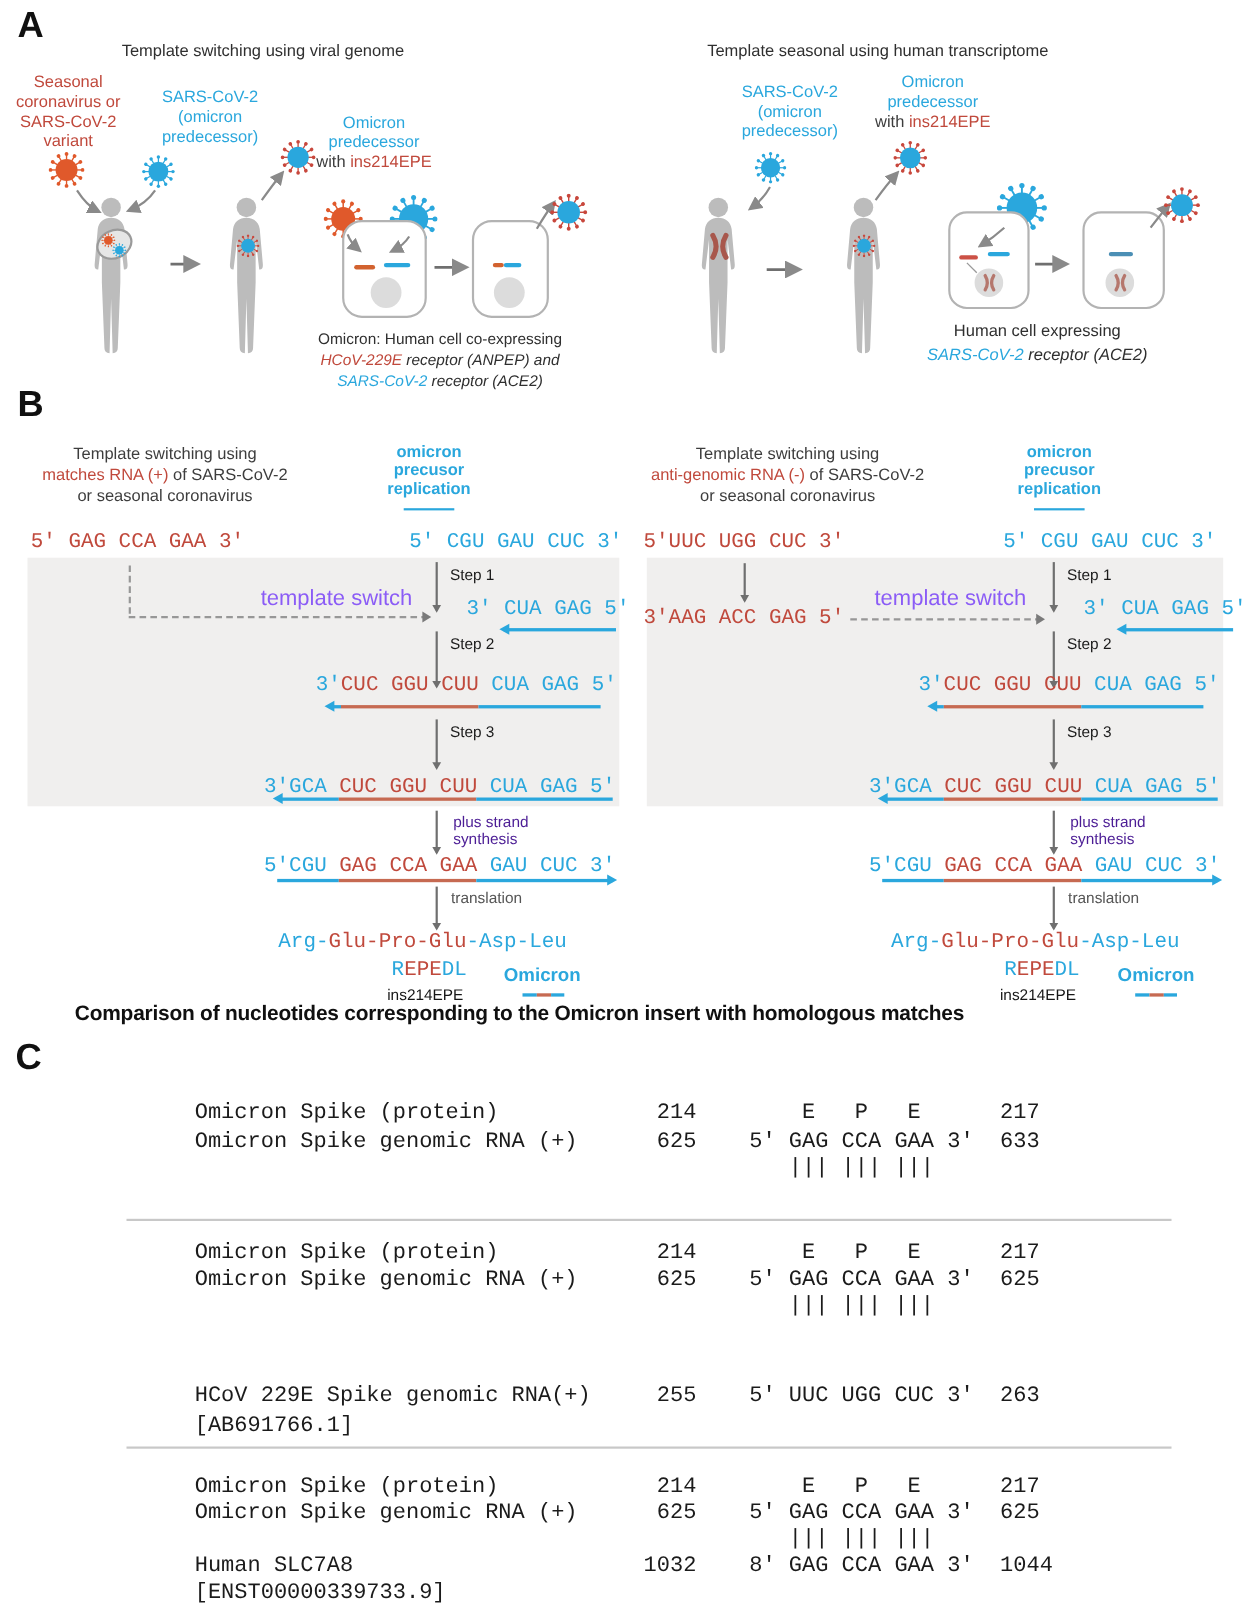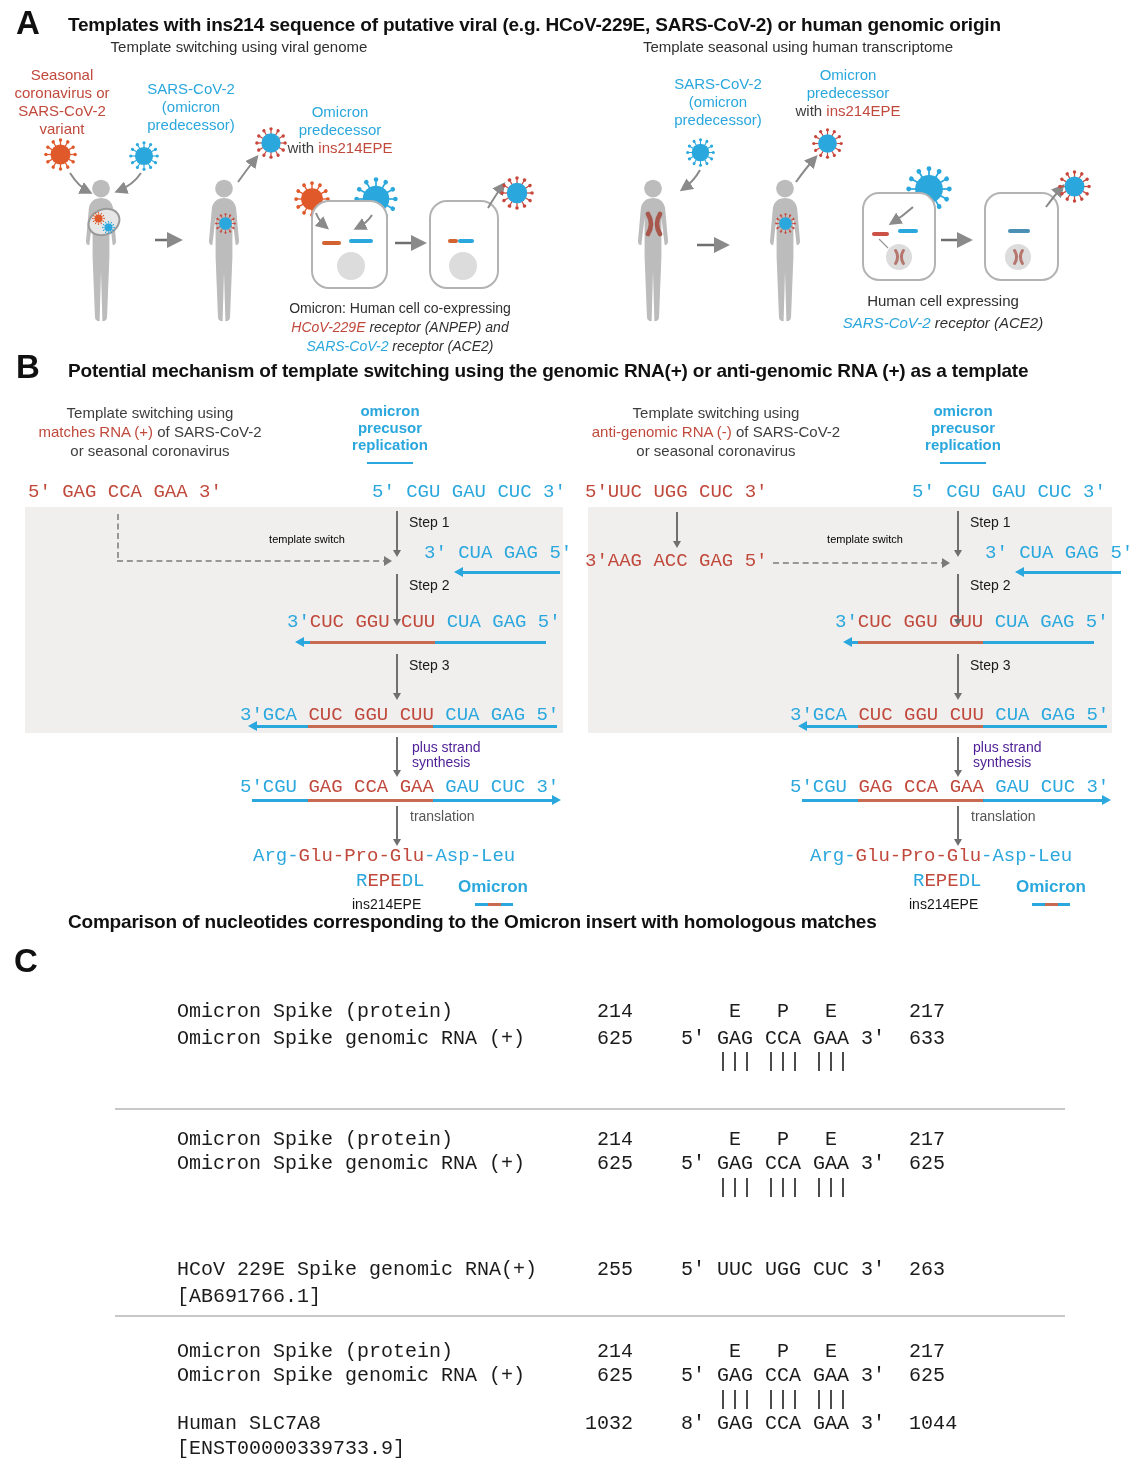--- a/index.html
+++ b/index.html
@@ -23,21 +23,21 @@
   .varr::after{content:"";position:absolute;bottom:-6px;left:-3.5px;border:4.5px solid transparent;border-top:7px solid #6f6f6f}
   .dash-h{position:absolute;height:0;border-top:2px dashed #979797}
   .dash-h::after{content:"";position:absolute;right:-8px;top:-6px;border:5px solid transparent;border-left:8px solid #7a7a7a}
   .dash-v{position:absolute;width:0;border-left:2px dashed #979797}
   .ul{position:absolute;height:3px}
   .ul .seg{position:absolute;top:0;height:3px}
   .ul.larr::before{content:"";position:absolute;left:-9px;top:-4.5px;border:5.5px solid transparent;border-right:9px solid #2aa7dd}
   .ul.rarr::after{content:"";position:absolute;right:-9px;top:-4.5px;border:5.5px solid transparent;border-left:9px solid #2aa7dd}
   .steplbl{position:absolute;font-size:14px;color:#1a1a1a;white-space:nowrap}
   .notelbl{position:absolute;font-size:14px;color:#4c1d95;line-height:15px;white-space:nowrap}
-  .gnote{position:absolute;font-size:11px;color:#000000;text-align:center;white-space:nowrap}
+  .gnote{position:absolute;font-size:20px;color:#8b5cf6;text-align:left;white-space:nowrap}
   .cdiv{position:absolute;left:115px;width:950px;height:2px;background:#c8c8c8}
   .repline{position:absolute;text-align:center;font-size:15px;line-height:17px;font-weight:bold}
   .repline span{display:block}
   .repul{position:absolute;height:2px;background:#2aa7dd}
   .exlbl{position:absolute;text-align:center;font-size:14px;line-height:19px;color:#2f2f2f}
   .exlbl span{display:block;white-space:nowrap}
   .celllbl{position:absolute;text-align:center;font-size:15px;line-height:22px;color:#2f2f2f}
   .celllbl span{display:block;white-space:nowrap}
   .hm{fill:#bcbcbc}
 </style>
@@ -166,21 +166,20 @@
     <path d="M941 240 L968 240" stroke="#6f6f6f" stroke-width="2.5" fill="none" marker-end="url(#arr)"></path>
     <rect x="985" y="193" width="73" height="87" rx="16" fill="#ffffff" stroke="#b3b3b3" stroke-width="2"></rect>
     <rect x="1008" y="229" width="22" height="4" rx="2" fill="#4b8fb5"></rect>
     <circle cx="1018" cy="257" r="13" fill="#dcdcdc"></circle>
     <use href="#chromo" x="1012" y="248" width="13" height="18" style="--c:#b5776d"></use>
     <path d="M1046 207 Q1055 195 1062 187" stroke="#8a8a8a" stroke-width="2" fill="none" marker-end="url(#arr)"></path>
     <use href="#virus" x="1058" y="170" width="33" height="33" style="--body:#2aa7dd;--spike:#c8473c"></use>
   </svg>
 
   <div class="plabel" style="left:16px;top:4px">A</div>
-  <div class="ptitle" style="left:68px;top:14px">Templates with ins214 sequence of putative viral (e.g. HCoV-229E, SARS-CoV-2) or human genomic origin</div>
   <div class="subtitle" style="left:97px;top:38px;width:284px">Template switching using viral genome</div>
   <div class="subtitle" style="left:628px;top:38px;width:340px">Template seasonal using human transcriptome</div>
 
   <div class="lbl red" style="left:-16px;top:66px;width:156px">
     <span>Seasonal</span>
     <span>coronavirus or</span>
     <span>SARS-CoV-2</span>
     <span>variant</span>
   </div>
   <div class="lbl blue" style="left:107px;top:80px;width:168px">
@@ -208,21 +207,20 @@
     <span class="blue">Omicron</span>
     <span class="blue">predecessor</span>
     <span><i class="dark">with </i><i class="red">ins214EPE</i></span>
   </div>
   <div class="celllbl" style="left:793px;top:290px;width:300px">
     <span>Human cell expressing</span>
     <span><i class="blue">SARS-CoV-2</i><i> receptor (ACE2)</i></span>
   </div>
 
   <div class="plabel" style="left:16px;top:348px">B</div>
-  <div class="ptitle" style="left:68px;top:360px">Potential mechanism of template switching using the genomic RNA(+) or anti-genomic RNA (+) as a template</div>
 
   <div class="graybox" style="left:25px;top:507px;width:538px;height:226px"></div>
   <div class="graybox" style="left:588px;top:507px;width:524px;height:226px"></div>
 
   <div class="lbl" style="left:10px;top:403px;width:280px;line-height:19px">
     <span class="dark">Template switching using</span>
     <span><i class="red">matches RNA (+)</i><i class="dark"> of SARS-CoV-2</i></span>
     <span class="dark">or seasonal coronavirus</span>
   </div>
   <div class="repline blue" style="left:330px;top:402px;width:120px">

